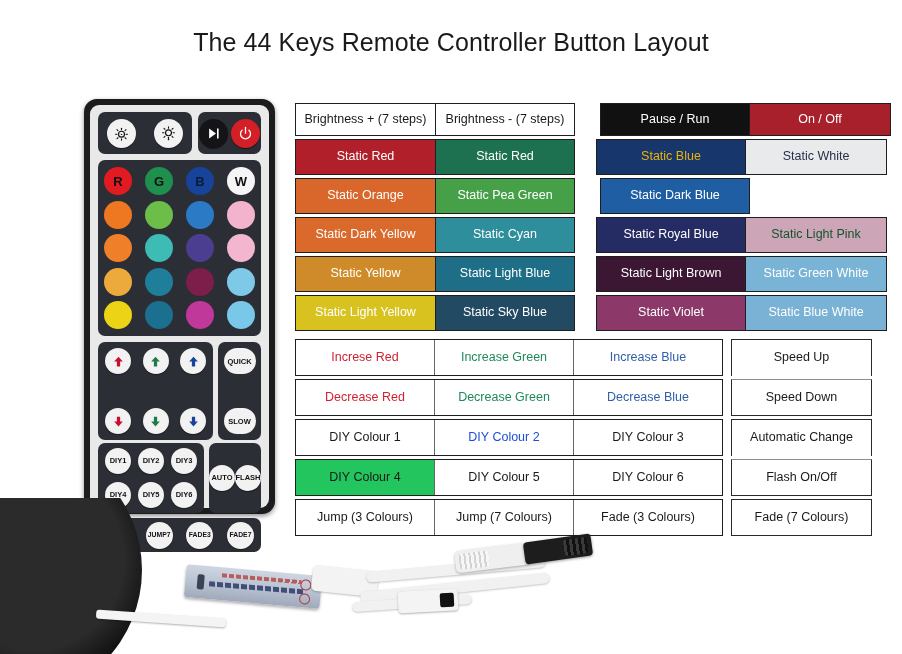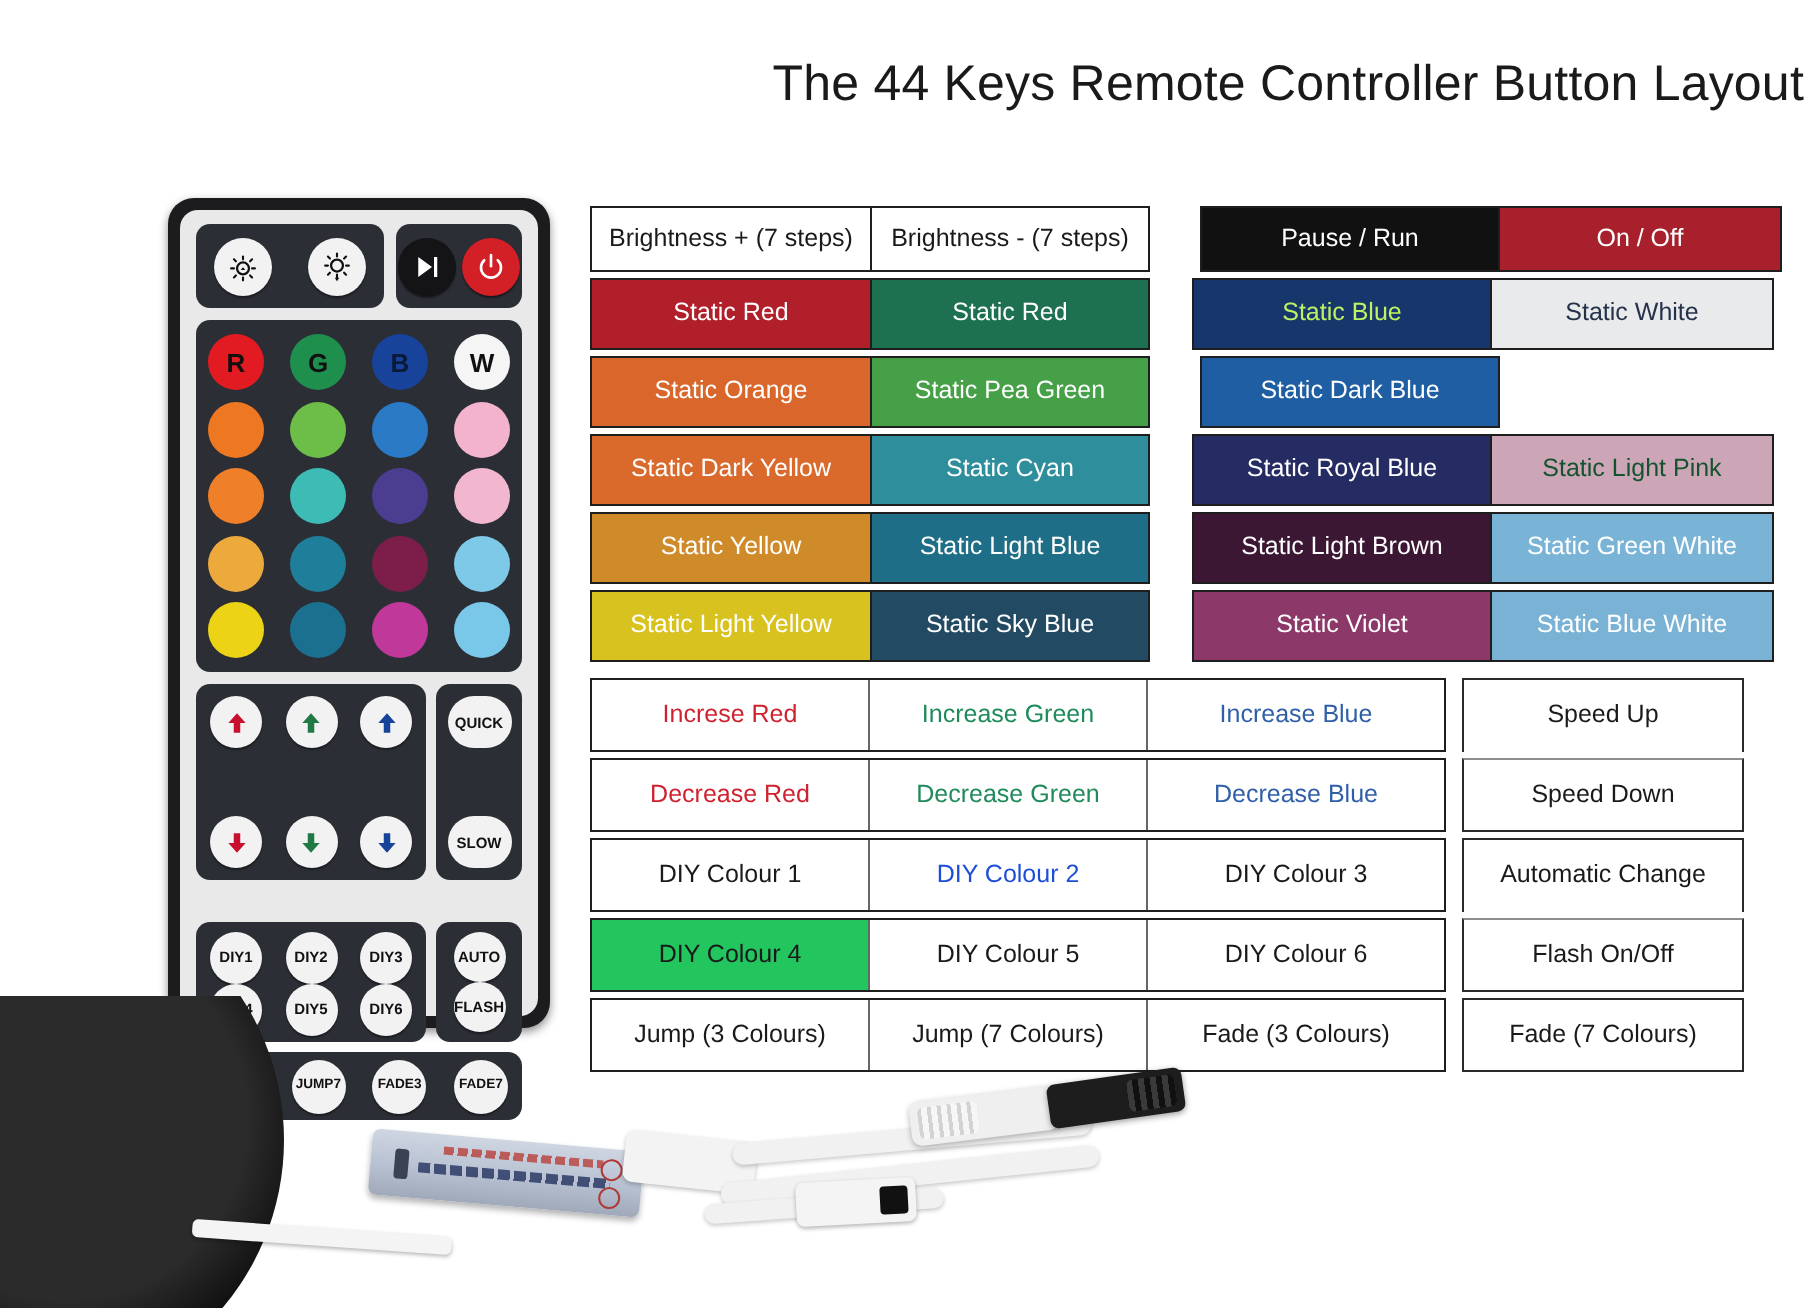--- a/index.html
+++ b/index.html
@@ -3,21 +3,21 @@
 <meta charset="utf-8">
 <title>44 Keys Remote Controller Button Layout</title>
 <style>
   html,body{margin:0;padding:0;}
   body{
     width:902px;height:654px;background:#ffffff;
     font-family:"Liberation Sans","DejaVu Sans",sans-serif;
     position:relative;overflow:hidden;
   }
   #page-title{
-    position:absolute;left:0;top:28px;width:902px;text-align:right;
+    position:absolute;left:0;top:28px;width:902px;text-align:center;
     font-size:25px;color:#1a1a1a;font-weight:400;letter-spacing:.1px;
   }
 
   
   #remote{
     position:absolute;left:84px;top:99px;width:191px;height:415px;
     background:#1c1c1e;border-radius:13px;
     box-shadow:0 2px 5px rgba(0,0,0,.45);
     padding:6px;box-sizing:border-box;
   }
@@ -50,23 +50,23 @@
   #mid-zone{margin-top:6px;display:flex;gap:5px;height:98px;}
   #pad-arrows{flex:1;padding:6px 7px;display:flex;flex-direction:column;justify-content:space-between;}
   #pad-qs{flex:0 0 43px;padding:6px 0;display:flex;flex-direction:column;align-items:center;justify-content:space-between;}
   .arow{display:flex;justify-content:space-between;}
   .abtn{width:26px;height:26px;}
   .qsbtn{width:32px;height:26px;border-radius:13px;background:#f2f2f2;color:#111;
          display:flex;align-items:center;justify-content:center;font-size:7.5px;font-weight:bold;}
   .diybtn{width:26px;height:26px;font-size:7.5px;}
 
   
-  #pad-diy-zone{margin-top:21px;display:flex;gap:5px;height:60px;}
+  #pad-diy-zone{margin-top:3px;display:flex;gap:5px;height:70px;}
   #pad-diy{flex:1;padding:5px 7px;display:flex;flex-direction:column;justify-content:space-between;}
-  #pad-af{flex:0 0 43px;padding:5px 0;display:flex;flex-direction:column;align-items:center;justify-content:space-between;}
+  #pad-af{flex:0 0 43px;padding:5px 0;display:flex;flex-direction:row;align-items:center;justify-content:space-between;}
 
   #pad-jump{margin-top:5px;height:34px;padding:0 7px;display:flex;align-items:center;justify-content:space-between;}
   .jbtn{width:27px;height:27px;font-size:6.8px;}
 
   .svgicon{display:block;}
 
   
   #legend{position:absolute;left:295px;top:103px;width:592px;}
   .trow{display:flex;align-items:stretch;margin-bottom:3px;height:36px;}
   .cellA{width:139px;}
@@ -360,21 +360,21 @@
     </div>
   </div>
 
   <div class="trow">
     <div class="colourgrp grp">
       <div class="cell cellA" style="background:#b11f2a;color:#ffffff">Static Red</div>
       <div class="cell cellB" style="background:#1d7150;color:#ffffff">Static Red</div>
     </div>
     <div class="cgap"></div>
     <div class="colourgrp grp">
-      <div class="cell cellC" style="background:#17366b;color:#bef264">Static Blue</div>
+      <div class="cell cellC" style="background:#17366b;color:#eab308">Static Blue</div>
       <div class="cell cellD" style="background:#e9eaeb;color:#25324a">Static White</div>
     </div>
   </div>
 
   <div class="trow">
     <div class="colourgrp grp">
       <div class="cell cellA" style="background:#d9662a;color:#ffffff">Static Orange</div>
       <div class="cell cellB" style="background:#46a048;color:#ffffff">Static Pea Green</div>
     </div>
     <div class="cgap"></div>

